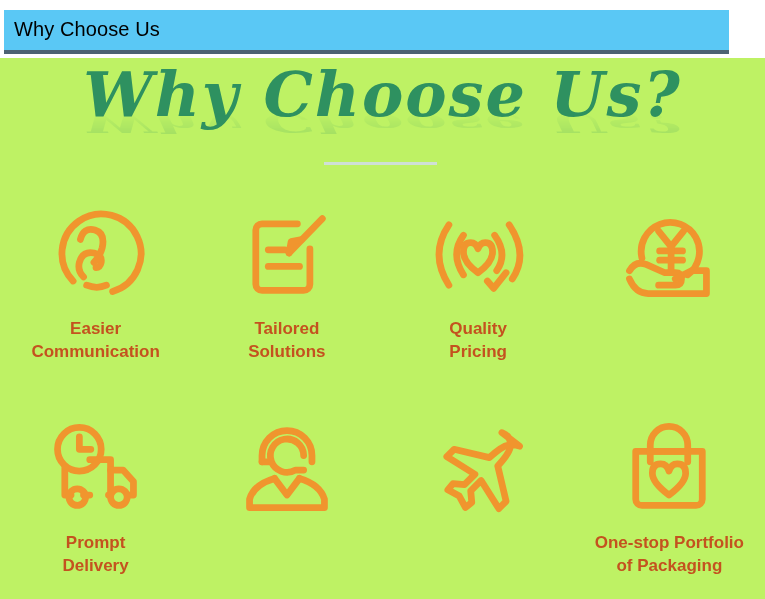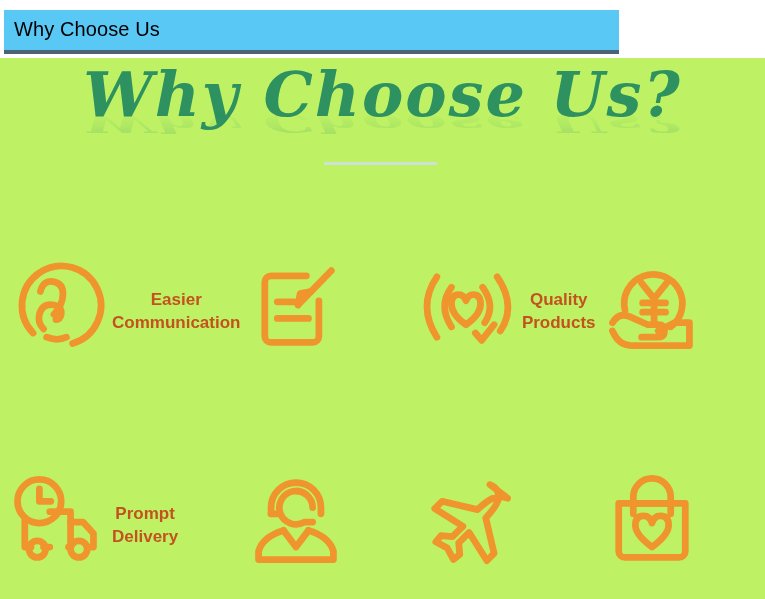--- a/index.html
+++ b/index.html
@@ -13,21 +13,21 @@
     overflow: hidden;
     font-family: "Liberation Sans", sans-serif;
     position: relative;
   }
 
   
   #window-header {
     position: absolute;
     left: 4px;
     top: 10px;
-    width: 615px;
+    width: 725px;
     height: 44px;
     background: #5ac8f5;
     border-bottom: 4px solid #4d6373;
     box-sizing: border-box;
   }
   #window-title {
     position: absolute;
     left: 10px;
     top: 8px;
     font-size: 20px;
@@ -101,21 +101,21 @@
     position: absolute;
     left: 0;
     top: 138px;
     width: 765px;
     display: grid;
     grid-template-columns: repeat(4, 1fr);
     grid-template-rows: 214px 214px;
   }
   .feature-card {
     display: flex;
-    flex-direction: row;
+    flex-direction: column;
     align-items: center;
     justify-content: flex-start;
     padding-top: 6px;
   }
   .feature-icon {
     width: 112px;
     height: 104px;
     display: flex;
     align-items: center;
     justify-content: center;
@@ -170,35 +170,37 @@
     <div class="feature-card">
       <div class="feature-icon">
         <svg viewBox="0 0 100 100" fill="none" stroke="#f0952e" stroke-width="6.5" stroke-linecap="round" stroke-linejoin="round">
           <path d="M72 45 v34 a6 6 0 0 1 -6 6 H26 a6 6 0 0 1 -6 -6 V27 a6 6 0 0 1 6 -6 h34"></path>
           <line x1="32" y1="46" x2="48" y2="46"></line>
           <line x1="32" y1="62" x2="62" y2="62"></line>
           <path d="M52 49 L84 16"></path>
           <path d="M52 49 l2 -11 l10 -2"></path>
         </svg>
       </div>
+      <div class="feature-label">Tailored
+Solutions</div>
     </div>
 
     <div class="feature-card">
       <div class="feature-icon">
         <svg viewBox="0 0 100 100" fill="none" stroke="#f0952e" stroke-width="6.5" stroke-linecap="round" stroke-linejoin="round">
           <path d="M36 32 q-13 18 0 38"></path>
           <path d="M22 22 q-19 28 0 58"></path>
           <path d="M66 32 q13 18 2 34"></path>
           <path d="M80 22 q19 28 3 52"></path>
           <path d="M50 68 q-14 -10 -14 -20 q0 -9 7 -9 q5 0 7 6 q2 -6 7 -6 q7 0 7 9 q0 10 -14 20 z"></path>
           <path d="M59 76 l6 7 l12 -15"></path>
         </svg>
       </div>
       <div class="feature-label">Quality
-Products</div>
+Pricing</div>
     </div>
 
     <div class="feature-card">
       <div class="feature-icon">
         <svg viewBox="0 0 100 100" fill="none" stroke="#f0952e" stroke-width="6.5" stroke-linecap="round" stroke-linejoin="round">
           <path d="M24 54 A28 28 0 1 1 68 70"></path>
           <path d="M40 28 L52 43 L64 28"></path>
           <line x1="41" y1="47" x2="63" y2="47"></line>
           <line x1="41" y1="56" x2="63" y2="56"></line>
           <line x1="52" y1="43" x2="52" y2="65"></line>
@@ -248,16 +250,18 @@
 
     <div class="feature-card">
       <div class="feature-icon">
         <svg viewBox="0 0 100 100" fill="none" stroke="#f0952e" stroke-width="6.5" stroke-linecap="round" stroke-linejoin="round">
           <path d="M18 34 h64 v46 a6 6 0 0 1 -6 6 H24 a6 6 0 0 1 -6 -6 z"></path>
           <path d="M32 44 V28 a18 18 0 0 1 36 0 v16"></path>
           <line x1="34" y1="34" x2="66" y2="34"></line>
           <path d="M50 76 q-16 -12 -16 -21 q0 -9 8 -9 q6 0 8 7 q2 -7 8 -7 q8 0 8 9 q0 9 -16 21 z"></path>
         </svg>
       </div>
+      <div class="feature-label">One-stop Portfolio
+of Packaging</div>
     </div>
 
   </div>
 </div>
 
 </body></html>

